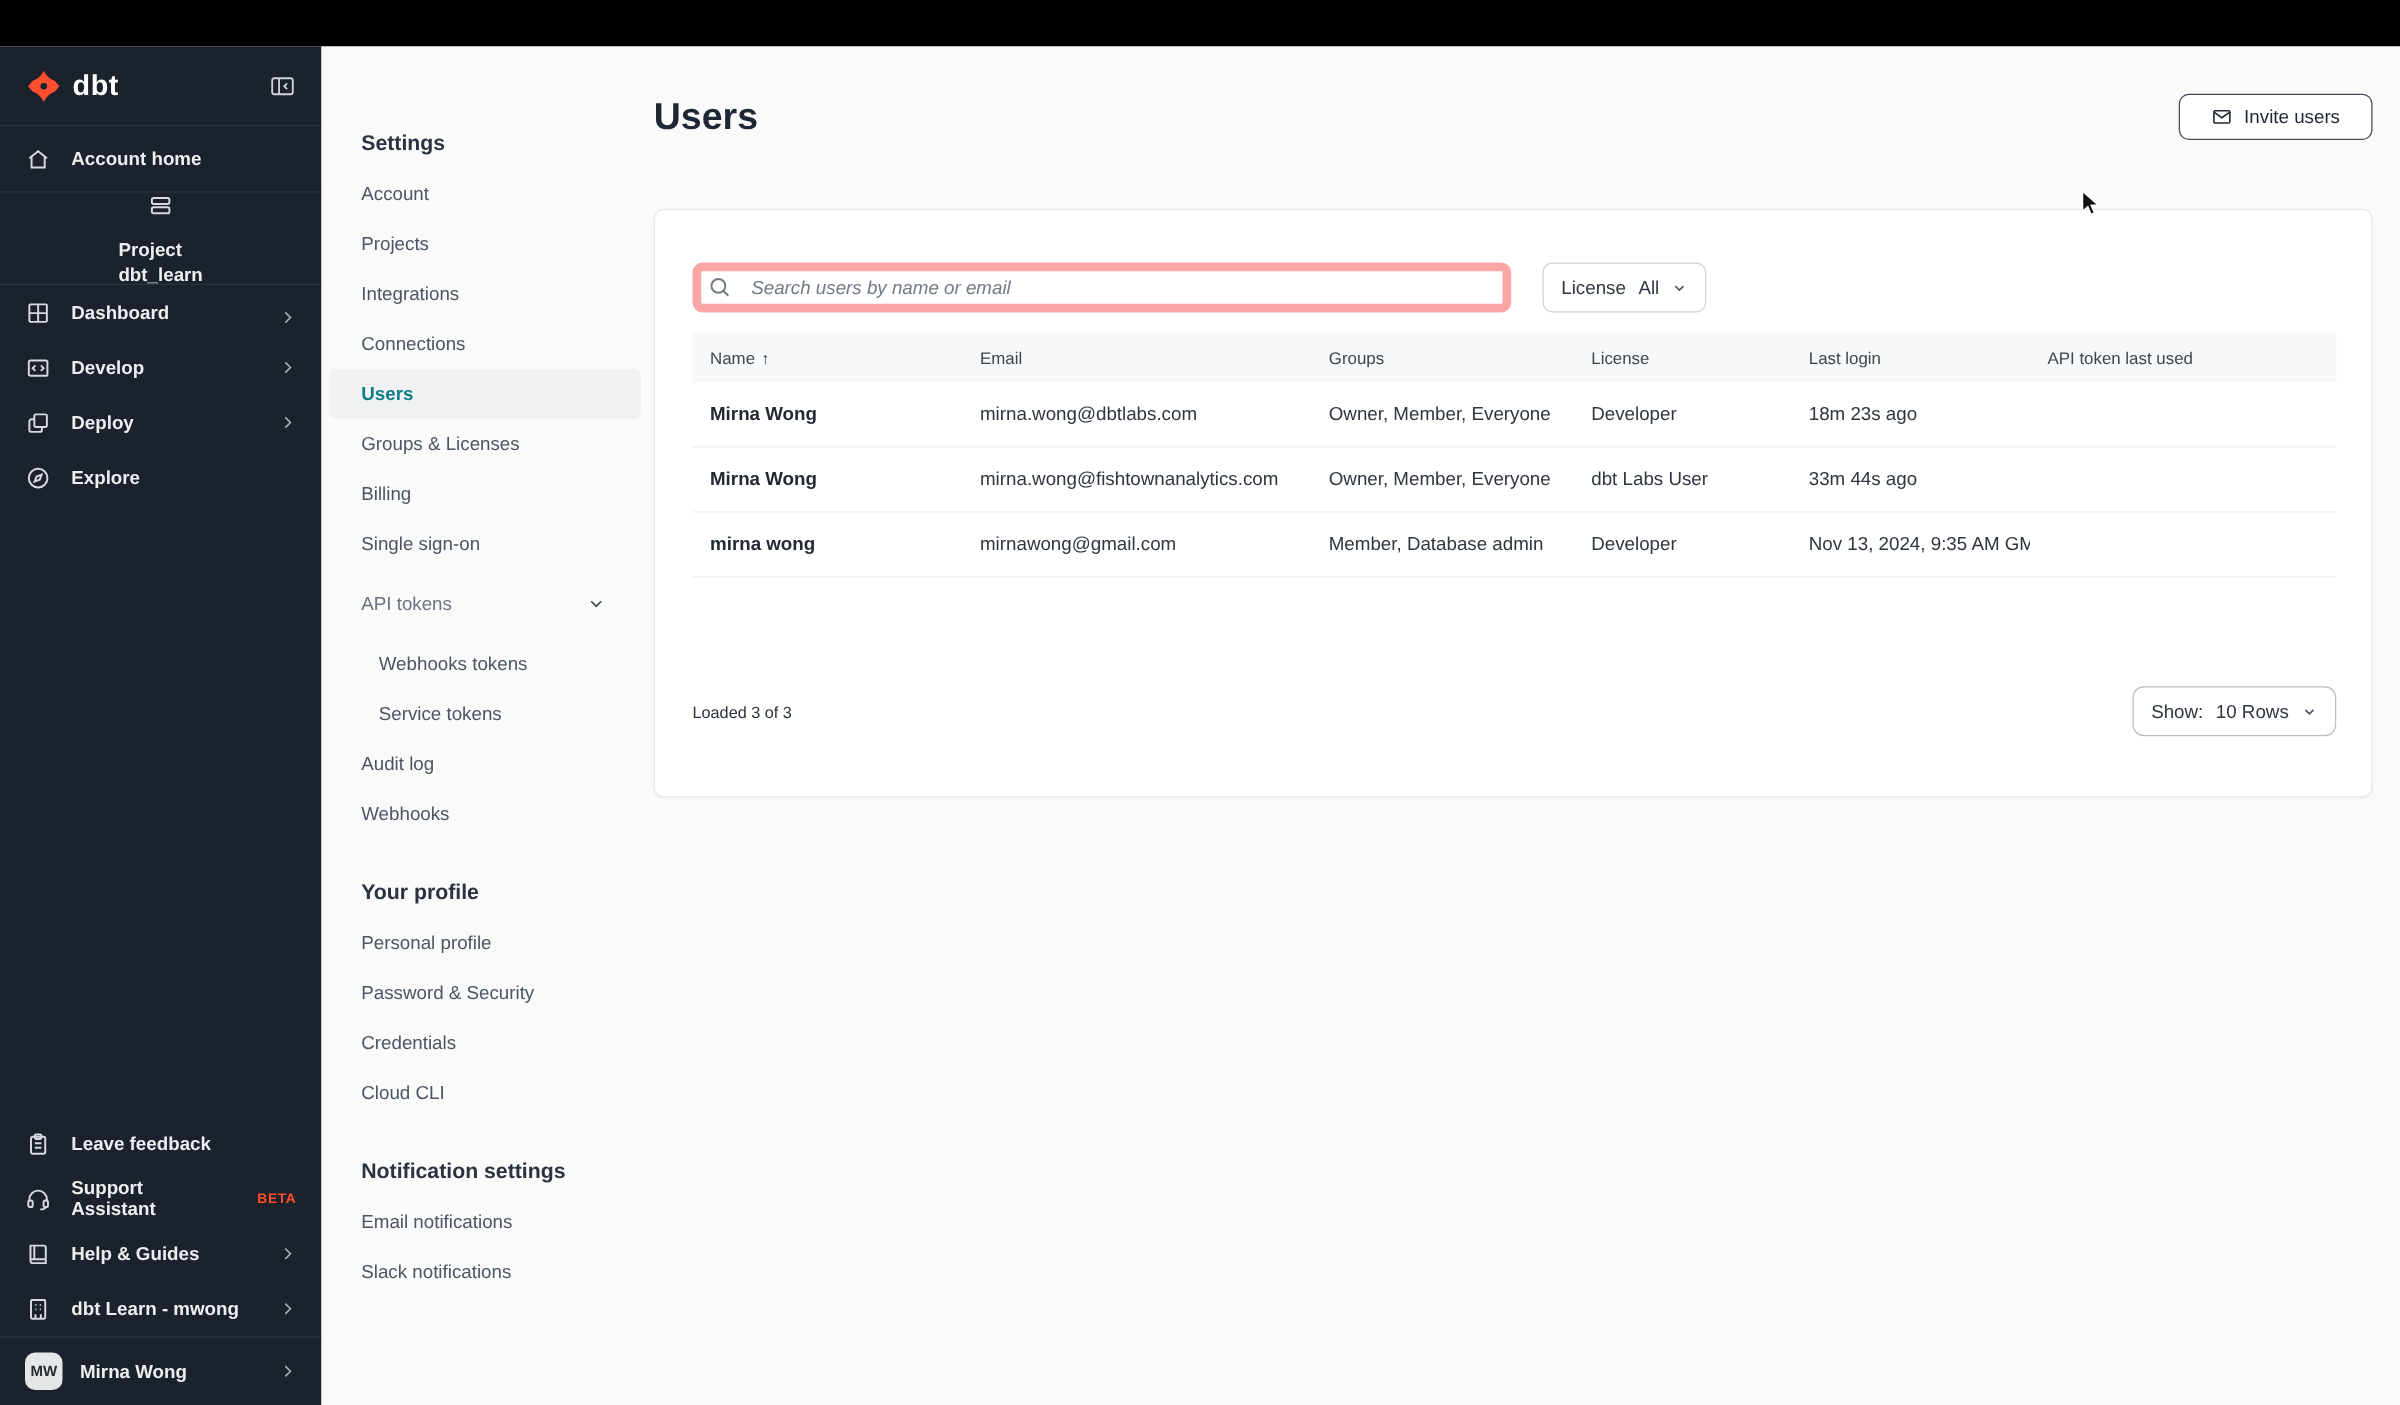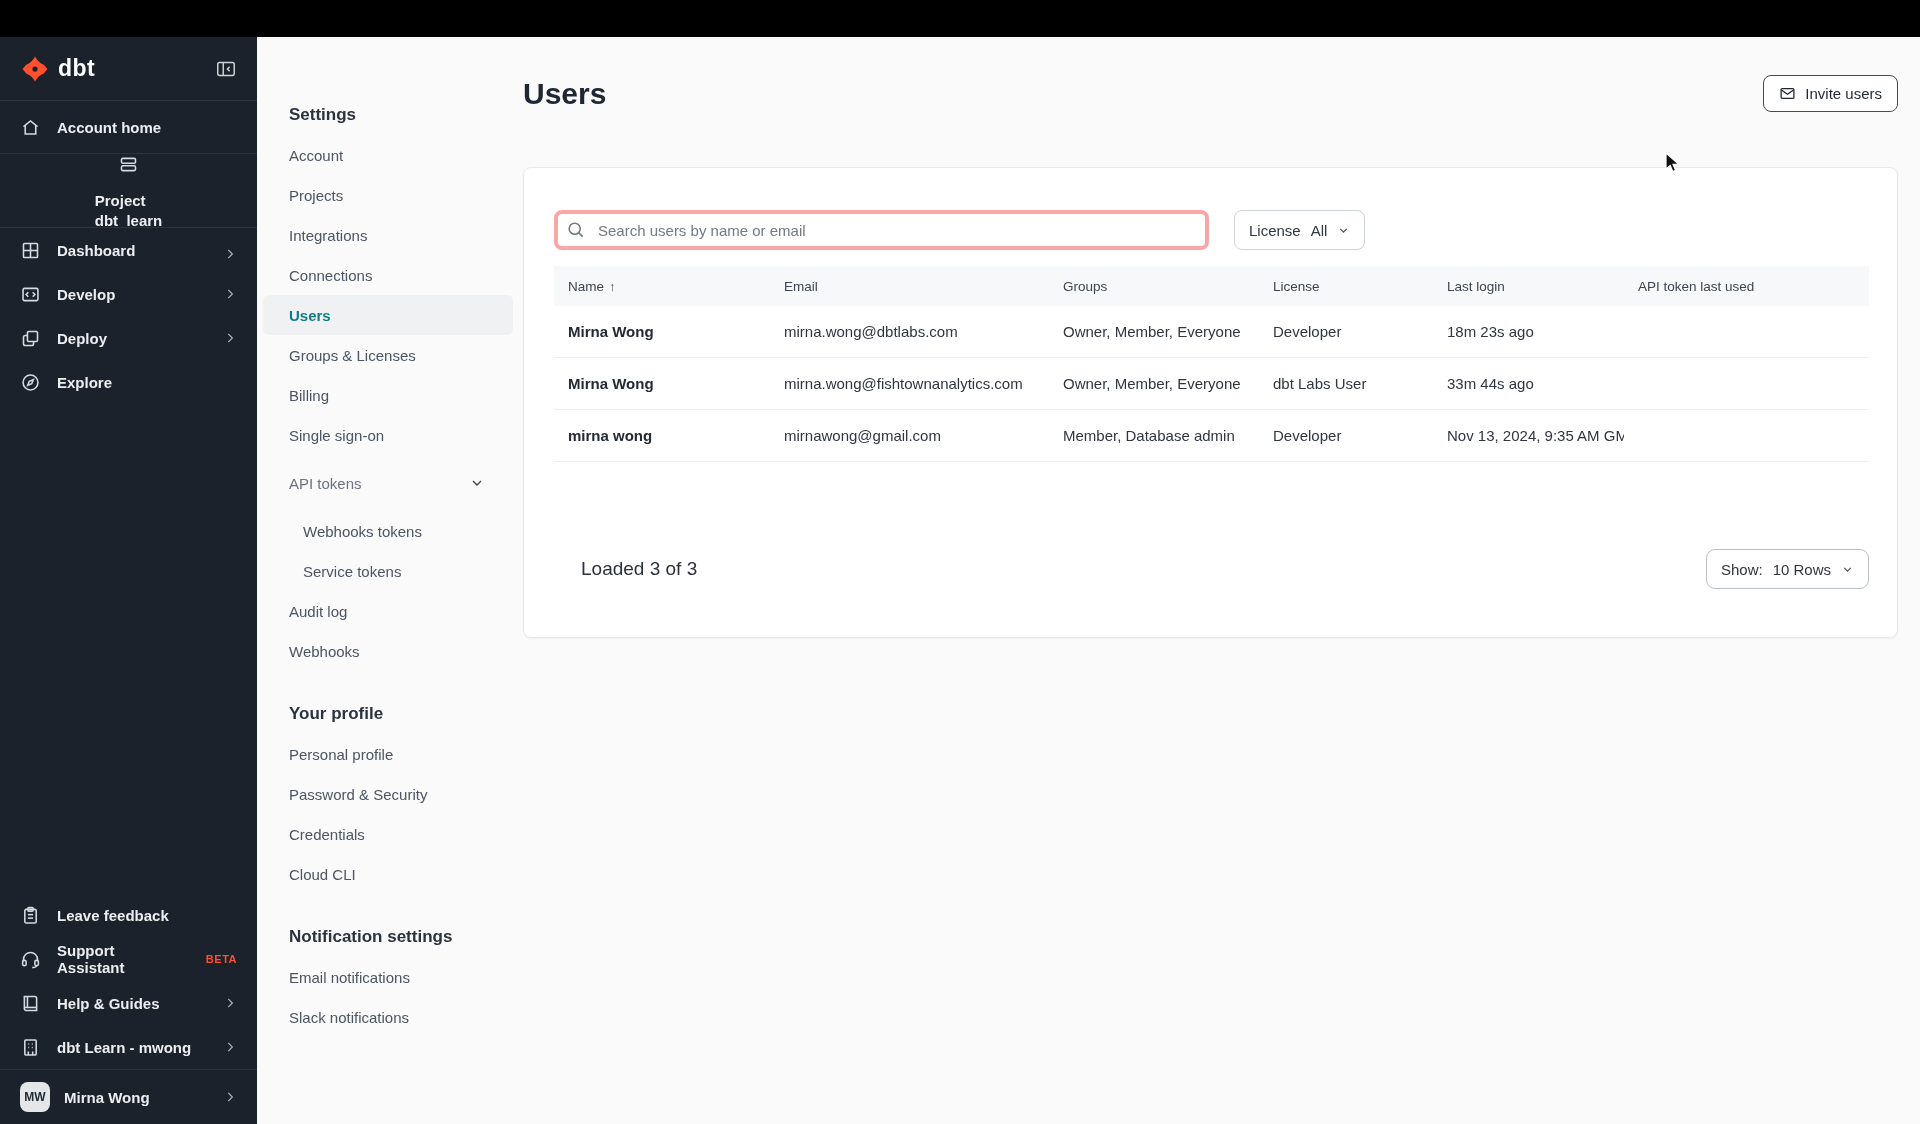--- a/index.html
+++ b/index.html
@@ -56,35 +56,35 @@
   .sn-item.gap { margin-top:8px; }
   .sn-item.indent { padding-left:46px; }
   .sn-item.muted { color:#6b7280; }
   .sn-item .chev-d { margin-left:auto; margin-right:28px; width:16px; height:16px; color:#3d4550; }
 
   
   .main { position:absolute; left:523px; top:37px; width:1397px; height:1087px; }
   .page-head { position:absolute; left:0; top:38px; width:1375px; display:flex; align-items:center; }
   .page-title { font-size:30px; font-weight:bold; color:#1f2735; }
   .invite-btn {
-    margin-left:auto; height:37px; padding:0 15px; display:flex; align-items:center; gap:9px;
+    margin-left:auto; height:37px; padding:0 25px; display:flex; align-items:center; gap:9px;
     background:#fff; border:1px solid #454c57; border-radius:8px; cursor:pointer;
     font-size:15px; color:#1f2735; font-family:inherit;
   }
   .invite-btn .icon { width:17px; height:17px; color:#1f2735; }
 
   .card {
     position:absolute; left:0; top:130px; width:1375px; height:471px;
     background:#fff; border:1px solid #e7e9eb; border-radius:8px;
     box-shadow:0 1px 2px rgba(0,0,0,.04);
   }
   .search-wrap { position:absolute; left:30px; top:42px; width:655px; height:40px; }
   .search-input {
-    width:100%; height:100%; border:4px solid #fca5a5; border-radius:8px;
-    padding:0 12px 0 40px; font-size:15px; font-family:inherit; color:#2f3640; background:#fff;
+    width:100%; height:100%; border:7px solid #fca5a5; border-radius:8px;
+    padding:0 12px 0 40px; font-size:15px; font-family:inherit; color:#2f3640; background:#fff;font-style:italic;
   }
   .search-input::placeholder { color:#717a85; }
   .search-icon { position:absolute; left:12px; top:10px; width:19px; height:19px; color:#717a85; pointer-events:none; }
   .license-btn {
     position:absolute; left:710px; top:42px; height:40px; padding:0 14px;
     display:flex; align-items:center; gap:10px; background:#fff;
     border:1px solid #ced3d9; border-radius:8px; font-size:15px; color:#2f3640;
     font-family:inherit; cursor:pointer;
   }
   .license-btn .chev-d { width:13px; height:13px; color:#4b5563; }
@@ -93,21 +93,21 @@
   .t-row { display:grid; grid-template-columns:216px 279px 210px 174px 191px 1fr; align-items:center; }
   .t-head { height:40px; background:#f7f8f9; }
   .t-head .cell { font-size:13.5px; font-weight:normal; color:#3d4550; }
   .cell { padding-left:14px; white-space:nowrap; overflow:hidden; }
   .t-body-row { height:52px; border-bottom:1px solid #eceef0; font-size:15px; color:#2f3640; }
   .cell.name { font-weight:bold; color:#232a33; }
   .sort-arrow { font-size:13px; color:#3d4550; margin-left:5px; }
 
   .card-footer { position:absolute; left:30px; top:381px; width:1315px; height:40px;
     display:flex; align-items:center; }
-  .loaded-text { font-size:19px; color:#2a313c;margin-left:27px; }
+  .loaded-text { font-size:13px; color:#2a313c; }
   .show-btn {
     margin-left:auto; height:40px; padding:0 14px; display:flex; align-items:center; gap:10px;
     background:#fff; border:1px solid #b9bfc6; border-radius:9px; font-size:15px; color:#2f3640;
     font-family:inherit; cursor:pointer;
   }
   .show-btn .chev-d { width:13px; height:13px; color:#4b5563; }
 
   .cursor { position:absolute; left:1663px; top:152px; width:20px; height:22px; z-index:50; pointer-events:none; }
 
   .icon svg, .chev svg, .chev-d svg, .collapse-btn svg, .search-icon svg, .logo-mark svg, .cursor svg

